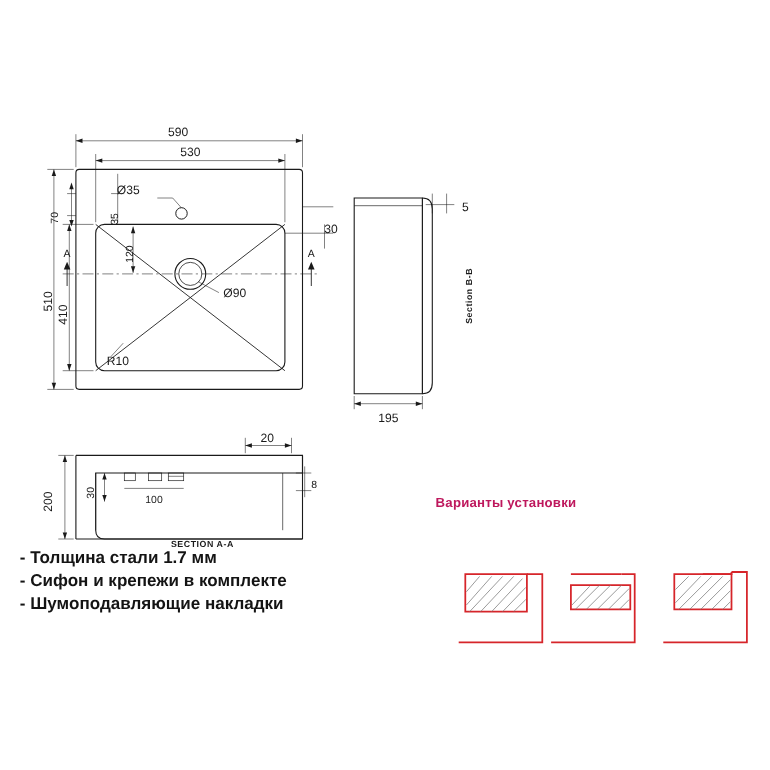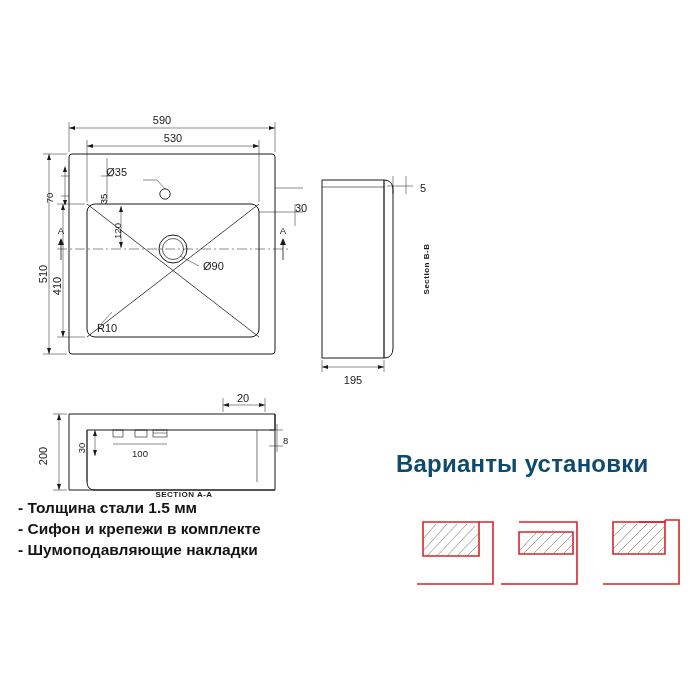--- a/index.html
+++ b/index.html
@@ -40,23 +40,23 @@
     font-weight: bold;
     color: #141414;
     line-height: 21px;
     white-space: nowrap;
   }
   .install-title {
     position: absolute;
     left: 396px;
     top: 450px;
     font-family: "Liberation Sans", sans-serif;
-    font-size: 24px;
+    font-size: 12px;
     font-weight: bold;
-    color: #0c4a6e;
+    color: #be185d;
     letter-spacing: 0.2px;
   }
 </style>
 </head>
 <body>
 
 <div id="sheet">
 <svg width="700" height="700" viewBox="0 0 700 700" xmlns="http://www.w3.org/2000/svg">
   <g stroke="#1a1a1a" fill="none" stroke-width="0.8">
 
@@ -265,16 +265,16 @@
   <text class="txt dim-sm" x="123" y="441" text-anchor="middle">100</text>
   <text class="txt dim" x="226" y="386" text-anchor="middle">20</text>
   <text class="txt dim-sm" x="266" y="428">8</text>
   <text class="txt sec-label" x="167" y="481" text-anchor="middle">SECTION A-A</text>
 </svg>
 </div>
 
 <div class="install-title">Варианты установки</div>
 
 <div class="feature-list">
-  <div>- Толщина стали 1.5 мм</div>
+  <div>- Толщина стали 1.7 мм</div>
   <div>- Сифон и крепежи в комплекте</div>
   <div>- Шумоподавляющие накладки</div>
 </div>
 
 </body></html>

